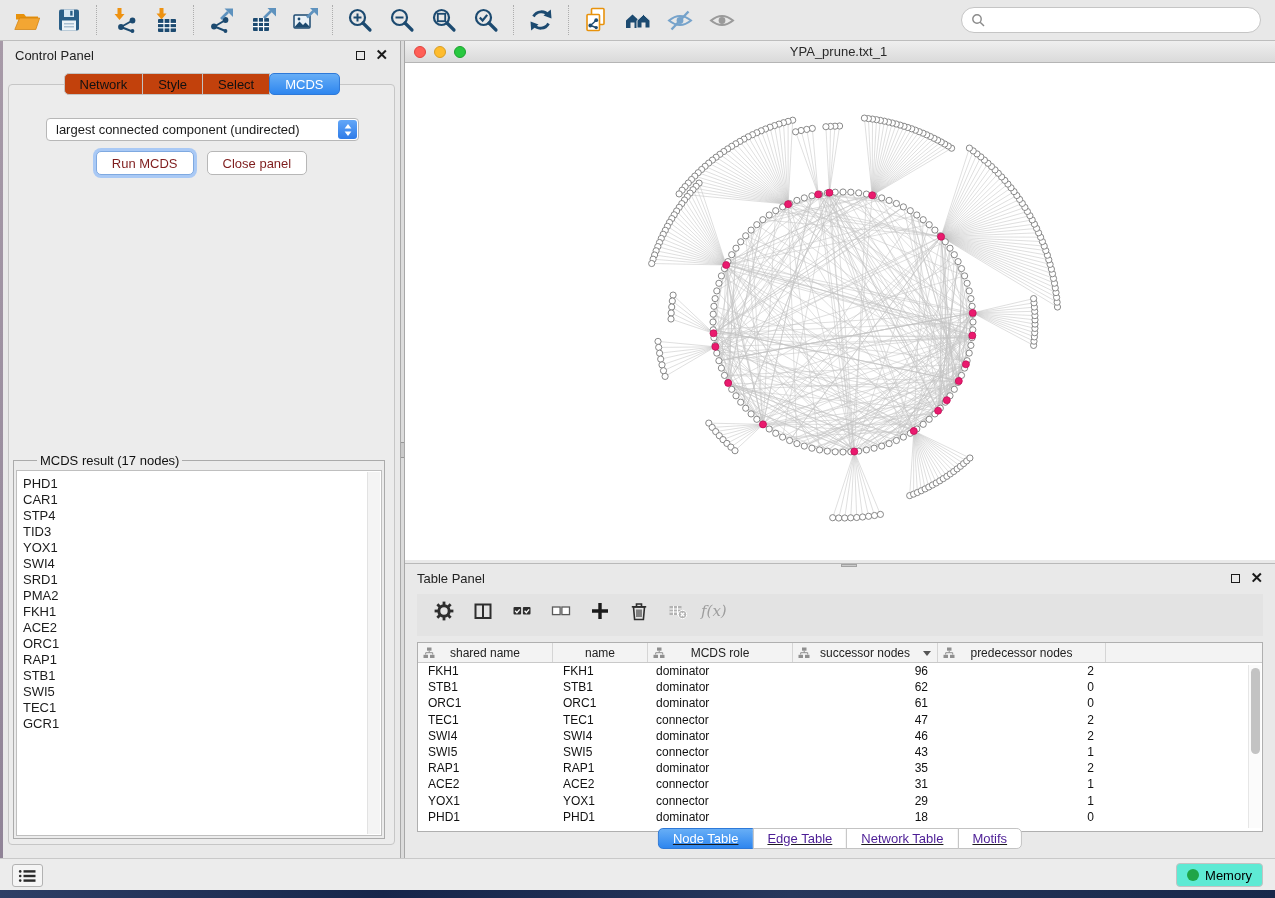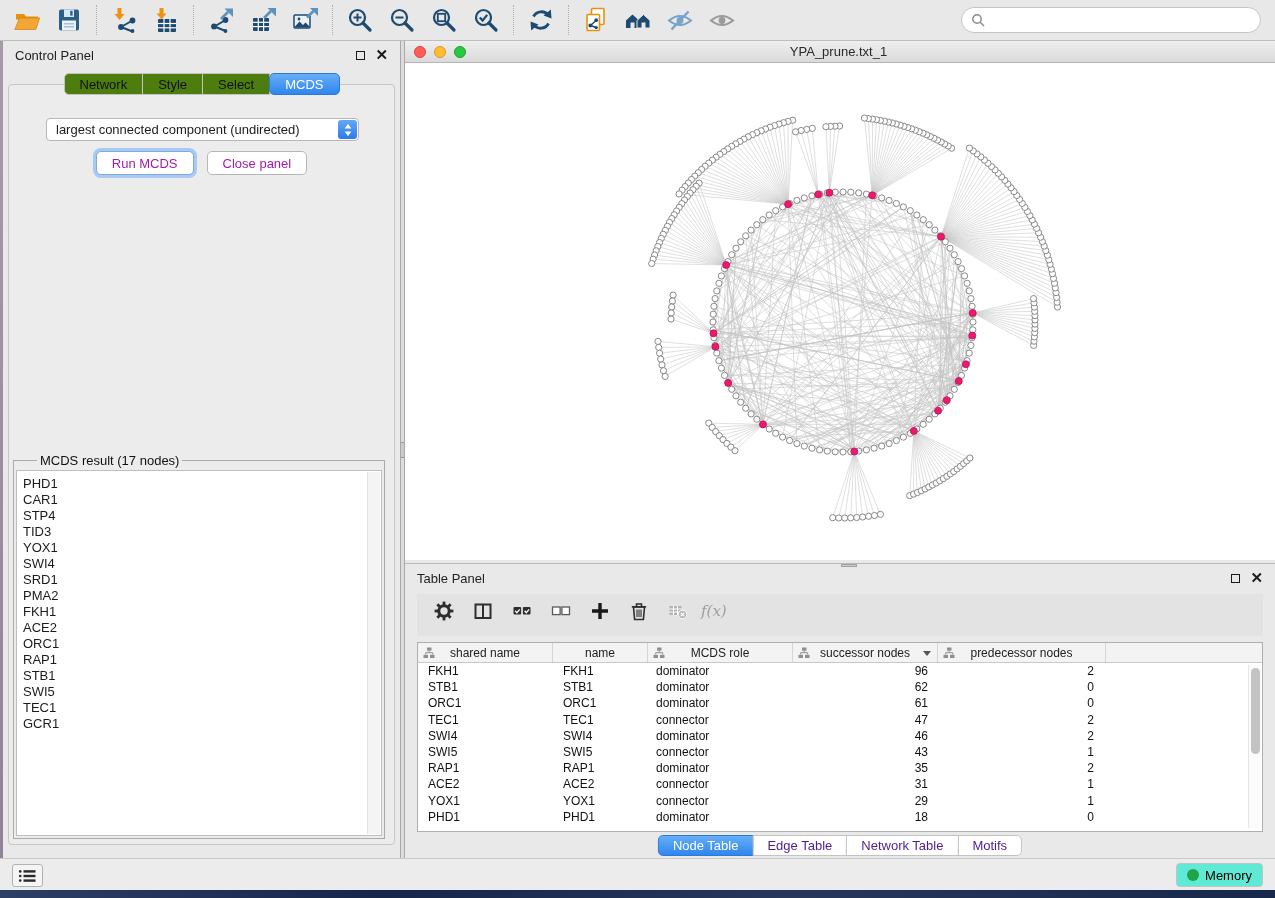--- a/index.html
+++ b/index.html
@@ -26,37 +26,37 @@
     background:linear-gradient(90deg,#2E3F66,#16254A 30%,#27375C 62%,#18284A);}
 
   
   .control-panel{position:absolute;left:3px;top:41px;width:397px;height:817px;background:#E9E9E9;}
   .panel-header{display:flex;align-items:center;height:28px;padding:0 12px;}
   .panel-title{font-size:13px;color:#222;}
   .win-btns{margin-left:auto;display:flex;align-items:center;gap:10px;}
   .float-box{width:9px;height:9px;border:1.5px solid #1A1A1A;display:inline-block;}
   .close-x{font-size:15px;font-weight:900;color:#1A1A1A;line-height:10px;}
   .cp-tabs{position:absolute;top:32px;left:50%;transform:translateX(-50%);display:flex;z-index:3;}
-  .cp-tab{height:22px;padding:0 15px;background:#4d7c0f;border:1px solid #C3C3C3;font-size:13px;
+  .cp-tab{height:22px;padding:0 15px;background:#c2410c;border:1px solid #C3C3C3;font-size:13px;
     display:flex;align-items:center;margin-left:-1px;cursor:pointer;color:#111;
     font-family:"Liberation Sans",sans-serif;}
   .cp-tab:first-child{border-top-left-radius:5px;border-bottom-left-radius:5px;margin-left:0;}
   .cp-tab.active{background:linear-gradient(#67AEF6,#2E86EF);border-color:#2E79D8;color:#FFF;
     border-radius:5px;}
   .cp-inner{position:absolute;left:5px;right:5px;top:43px;bottom:13px;background:#ECECEC;
     border:1px solid #C6C6C6;border-radius:4px;}
   .crit-label{position:absolute;top:14px;left:0;right:0;text-align:center;font-size:13px;}
   .combo{position:absolute;left:37px;top:33px;width:313px;height:23px;background:#FFF;
     border:1px solid #B7B7B7;border-radius:4px;display:flex;align-items:center;
     padding-left:9px;font-size:13px;cursor:pointer;}
   .combo-step{position:absolute;right:1px;top:1px;bottom:1px;width:19px;border-radius:3px;
     background:linear-gradient(#63A7F8,#2E7BE8);display:flex;align-items:center;justify-content:center;}
   .btn-row{position:absolute;top:66px;left:0;right:0;display:flex;justify-content:center;gap:13px;}
   .push-btn{height:24px;padding:0 15px;background:#FFF;border:1px solid #B7B7B7;border-radius:5px;
-    font-size:13px;cursor:pointer;font-family:"Liberation Sans",sans-serif;color:#a21caf;}
+    font-size:13px;cursor:pointer;font-family:"Liberation Sans",sans-serif;color:#7f1d1d;}
   .push-btn.focused{box-shadow:0 0 0 3px #A9C9F5;border-color:#7FA9E0;}
   .mcds-fieldset{position:absolute;left:4px;right:9px;top:368px;bottom:5px;border:1px solid #ABABAB;
     margin:0;padding:2px;}
   .mcds-fieldset legend{font-size:13px;padding:0 3px;margin-left:21px;color:#111;}
   .mcds-list{position:relative;width:100%;height:100%;background:#FFF;border:1px solid #BFBFBF;
     overflow:hidden;font-size:13px;line-height:16px;padding:5px 18px 0 6px;}
   .mcds-scroll{position:absolute;right:1px;top:1px;bottom:1px;width:13px;background:#F4F4F4;
     border-left:1px solid #E2E2E2;}
 
   
@@ -100,21 +100,21 @@
   .td{white-space:nowrap;overflow:hidden;}
   .c0{width:135px;padding-left:10px;}
   .c1{width:95px;padding-left:10px;}
   .c2{width:145px;padding-left:8px;}
   .c3{width:145px;text-align:right;padding-right:10px;}
   .c4{width:168px;text-align:right;padding-right:12px;}
   .tbl-scroll{position:absolute;right:1px;top:22px;bottom:3px;width:13px;background:#FBFBFB;
     border-left:1px solid #E6E6E6;}
   .tbl-thumb{position:absolute;left:2px;top:3px;width:9px;height:86px;background:#C3C3C3;
     border-radius:4.5px;}
-  .tp-tabs{position:absolute;left:50%;transform:translateX(-50%);top:271px;display:flex;}
+  .tp-tabs{position:absolute;left:50%;transform:translateX(-50%);top:264px;display:flex;text-decoration:underline;}
   .tp-tab{height:21px;padding:0 14px;background:#FFF;border:1px solid #C3C3C3;font-size:13px;
     display:flex;align-items:center;margin-left:-1px;cursor:pointer;color:#4c1d95;
     font-family:"Liberation Sans",sans-serif;}
   .tp-tab:first-child{border-top-left-radius:5px;border-bottom-left-radius:5px;margin-left:0;}
   .tp-tab:last-child{border-top-right-radius:5px;border-bottom-right-radius:5px;}
   .tp-tab.active{background:linear-gradient(#67AEF6,#2E86EF);border-color:#2E79D8;color:#FFF;}
 
   
   .status-bar{position:absolute;left:0;top:858px;width:1275px;height:32px;background:#ECECEC;
     border-top:1px solid #C9C9C9;}

